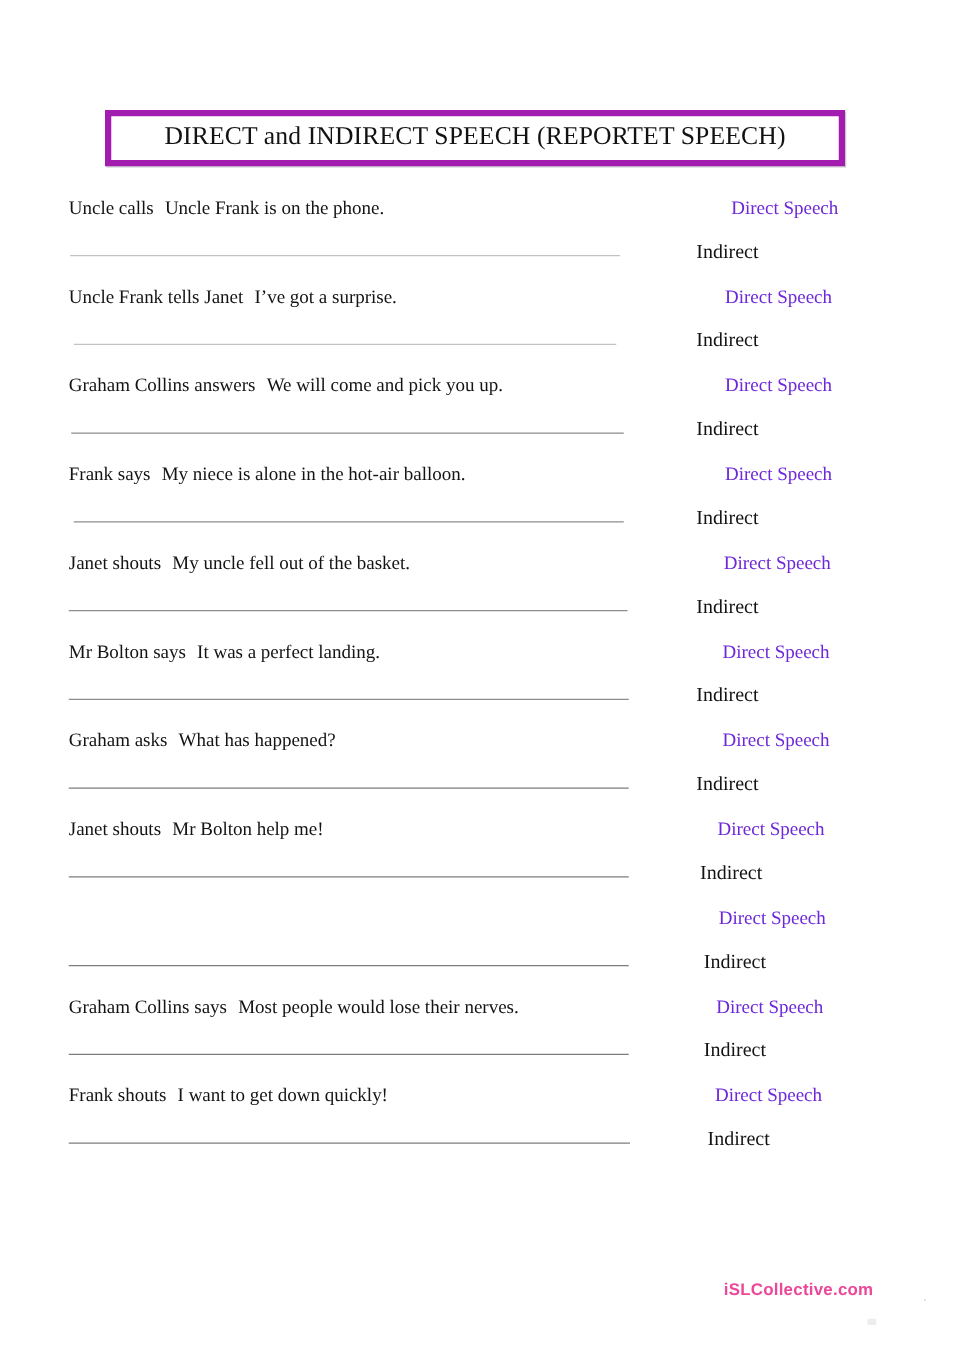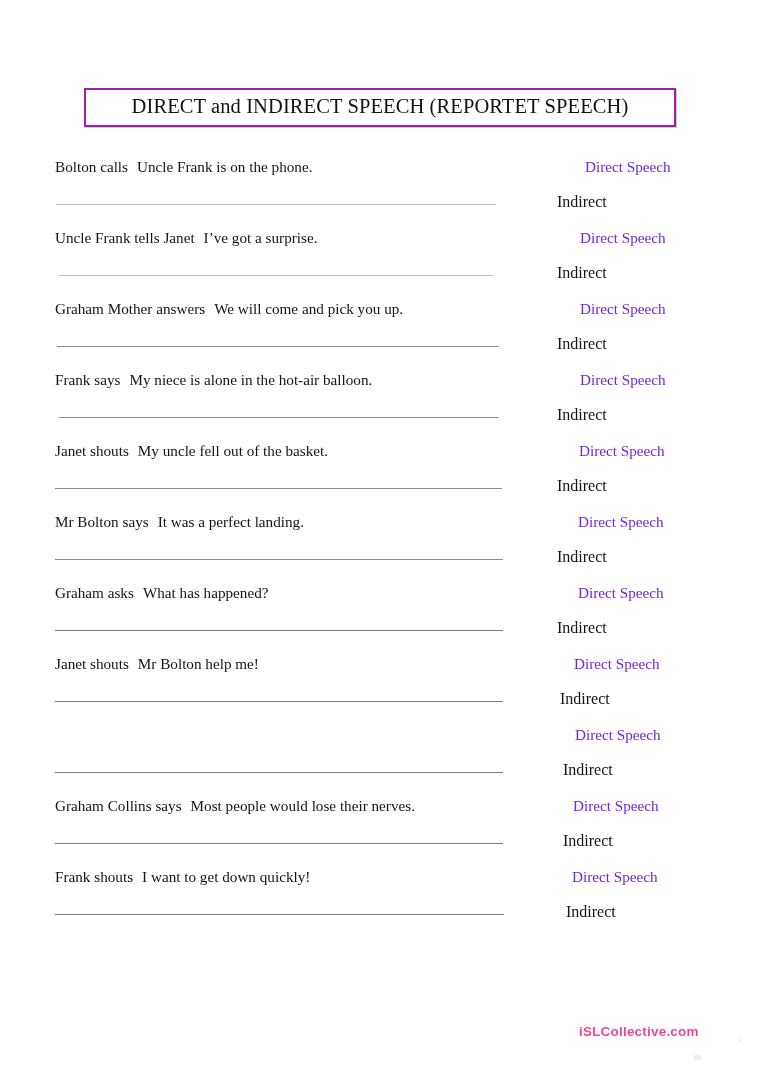--- a/index.html
+++ b/index.html
@@ -24,21 +24,21 @@
   }
 
   
   .title-wrap {
     position: absolute;
     left: 84px;
     top: 88px;
     width: 592px;
   }
   .title-box {
-    border: 2px solid #a21caf;
+    border: 5px solid #a21caf;
     box-shadow: 1px 1px 0 #c9c9c9;
     background: #ffffff;
     padding: 5px 0 7px 0;
     text-align: center;
   }
   .title-text {
     font-size: 20.5px;
     letter-spacing: 0.1px;
     color: #121212;
     white-space: nowrap;
@@ -136,33 +136,33 @@
 <div class="page">
 
   <div class="title-wrap">
     <div class="title-box">
       <span class="title-text">DIRECT and INDIRECT SPEECH (REPORTET SPEECH)</span>
     </div>
   </div>
 
   <div class="rows">
       <div class="row">
-        <div class="prompt"><span class="speaker">Bolton calls</span><span class="quote">Uncle Frank is on the phone.</span></div>
+        <div class="prompt"><span class="speaker">Uncle calls</span><span class="quote">Uncle Frank is on the phone.</span></div>
         <div class="answer-rule faint" style="left: 56px; width: 440px;"></div>
         <div class="tag-direct" style="left: 585px;">Direct Speech</div>
         <div class="tag-indirect" style="left: 557px;">Indirect</div>
       </div>
       <div class="row">
         <div class="prompt"><span class="speaker">Uncle Frank tells Janet</span><span class="quote">I’ve got a surprise.</span></div>
         <div class="answer-rule faint" style="left: 59px; width: 434px;"></div>
         <div class="tag-direct" style="left: 580px;">Direct Speech</div>
         <div class="tag-indirect" style="left: 557px;">Indirect</div>
       </div>
       <div class="row">
-        <div class="prompt"><span class="speaker">Graham Mother answers</span><span class="quote">We will come and pick you up.</span></div>
+        <div class="prompt"><span class="speaker">Graham Collins answers</span><span class="quote">We will come and pick you up.</span></div>
         <div class="answer-rule" style="left: 57px; width: 442px;"></div>
         <div class="tag-direct" style="left: 580px;">Direct Speech</div>
         <div class="tag-indirect" style="left: 557px;">Indirect</div>
       </div>
       <div class="row">
         <div class="prompt"><span class="speaker">Frank says</span><span class="quote">My niece is alone in the hot-air balloon.</span></div>
         <div class="answer-rule" style="left: 59px; width: 440px;"></div>
         <div class="tag-direct" style="left: 580px;">Direct Speech</div>
         <div class="tag-indirect" style="left: 557px;">Indirect</div>
       </div>

